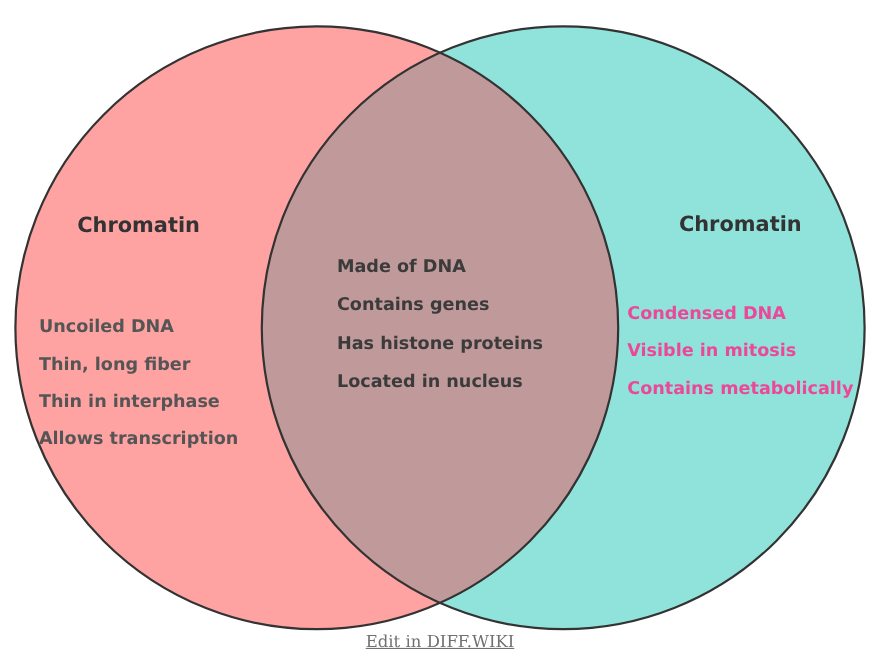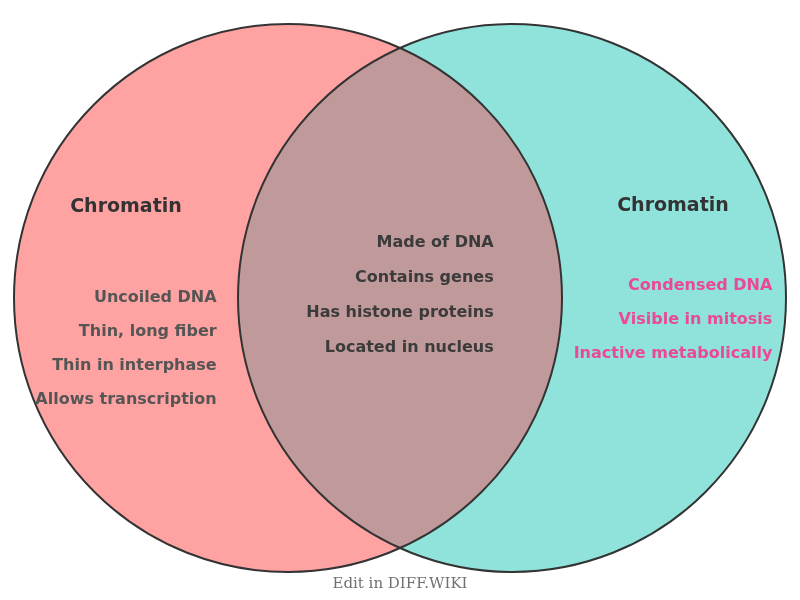--- a/index.html
+++ b/index.html
@@ -34,41 +34,42 @@
     position: absolute;
     transform: translateX(-50%);
     font-size: 19px;
     font-weight: bold;
     white-space: nowrap;
     line-height: 24px;
   }
   .item-col {
     position: absolute;
     transform: translateX(-50%);
-    text-align: right;
+    text-align: left;
     white-space: nowrap;
   }
   .item-col .item {
     font-size: 16px;
     font-weight: bold;
     line-height: 34px;
   }
   .item-col.middle .item {
     line-height: 35px;
   }
   .caption {
     position: absolute;
     left: 400px;
     top: 574px;
     transform: translateX(-50%);
     font-family: "DejaVu Serif", serif;
     font-size: 15px;
     white-space: nowrap;
     pointer-events: auto;
     cursor: pointer;
+    text-decoration: underline;
   }
 </style>
 </head>
 <body>
 
 <div class="stage">
 
   <svg width="800" height="600" viewBox="0 0 800 600">
     <defs>
       <clipPath id="clipLeft">
@@ -104,19 +105,19 @@
     <div class="item-col middle" style="left: 400px; top: 224px; color: rgb(59, 59, 59);">
       <div class="item">Made of DNA</div>
       <div class="item">Contains genes</div>
       <div class="item">Has histone proteins</div>
       <div class="item">Located in nucleus</div>
     </div>
 
     <div class="item-col" style="left: 673px; top: 268px; color: #ec4899;">
       <div class="item">Condensed DNA</div>
       <div class="item">Visible in mitosis</div>
-      <div class="item">Inactive metabolically</div>
+      <div class="item">Contains metabolically</div>
     </div>
 
     <div class="caption" style="color: rgb(112, 112, 112);">Edit in DIFF.WIKI</div>
 
   </div>
 </div>
 
 </body></html>

